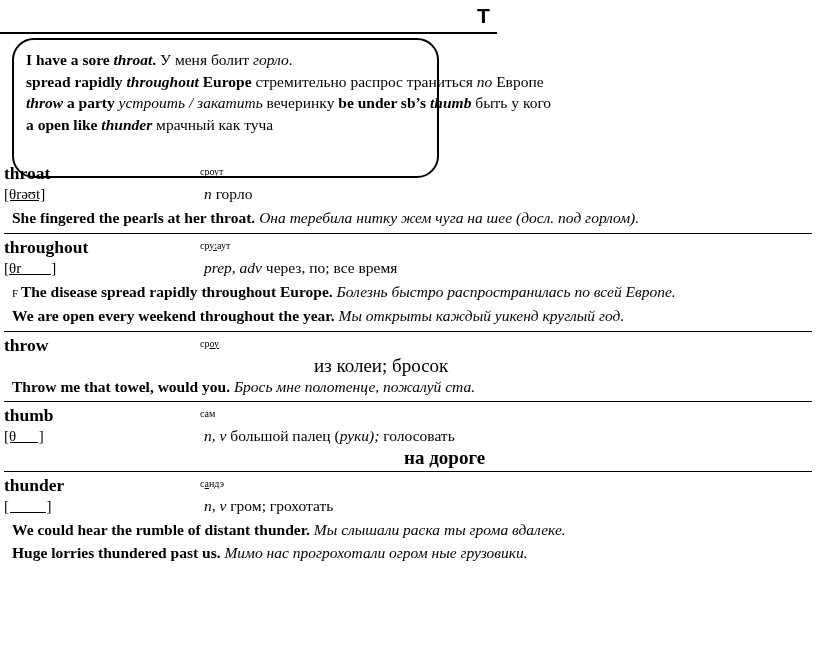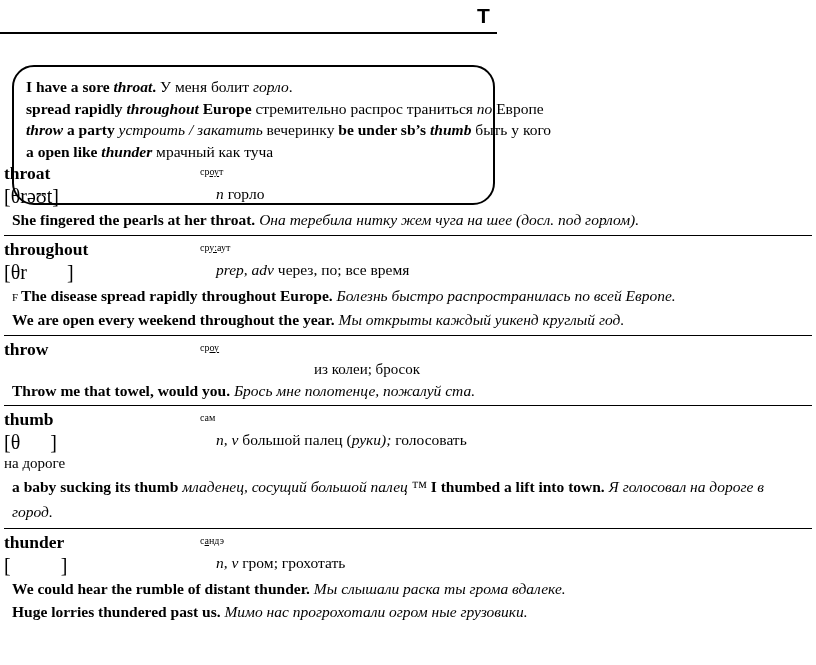--- a/index.html
+++ b/index.html
@@ -6,38 +6,38 @@
   .page{
     position:relative;width:816px;height:665px;background:#ffffff;
     font-family:"Liberation Serif",serif;color:#000;overflow:hidden;
   }
   .letter{
     position:absolute;left:477px;top:4px;
     font-family:"Liberation Sans",sans-serif;font-weight:bold;font-size:21px;
   }
   .toprule{position:absolute;left:0;top:32px;width:497px;border-top:2px solid #000;}
   .intro-box{
-    position:absolute;left:12px;top:65px;width:483px;height:140px;
+    position:absolute;left:12px;top:38px;width:427px;height:140px;
     border:2px solid #000;border-radius:22px;box-sizing:border-box;
     padding:9px 10px 0 12px;z-index:0;background:transparent;
   }
   .intro-box p{margin:0;font-size:15.5px;line-height:21.5px;white-space:nowrap;}
   .entries{
     position:absolute;left:0;top:160px;width:816px;box-sizing:border-box;
     padding:0 4px 0 4px;z-index:1;
   }
   .headline{position:relative;height:21px;margin-top:3px;}
   .headword{font-size:17.5px;font-weight:bold;}
   .pron{position:absolute;left:196px;top:3px;font-size:10px;}
   .phonline{position:relative;min-height:21px;margin-top:1px;}
-  .phonetic{font-size:20px;white-space:pre;}
-  .pos{position:absolute;left:212px;top:0;font-size:15.5px;}
-  .pos2{font-size:15px;line-height:19px;}
+  .phonetic{font-size:15px;white-space:pre;text-decoration:underline;}
+  .pos{position:absolute;left:200px;top:0;font-size:15.5px;}
+  .pos2{font-size:19px;line-height:19px;}
   .ind-310{margin-left:310px;}
-  .ind-400{}
+  .ind-400{margin-left:400px;font-weight:bold;}
   .example{font-size:15.5px;line-height:21.5px;margin:1px 8px;}
   .example.wide{line-height:25px;}
   .rule{border-top:1.5px solid #000;margin:4px 0 1px 0;width:100%;height:0;}
   .b{font-weight:bold;}
   .i{font-style:italic;}
   .u{text-decoration:underline;}
   .s{font-size:11px;}
 </style>
 </head>
 <body>
@@ -96,21 +96,20 @@
     <div class="entry">
       <div class="headline">
         <span class="headword">thumb</span>
         <span class="pron"><span>сам</span></span>
       </div>
       <div class="phonline">
         <span class="phonetic">[θ      ]</span>
         <span class="pos"><span class="i">n, v</span><span> большой палец (</span><span class="i">руки);</span><span> голосовать</span></span>
       </div>
       <div class="pos2 ind-400"><span>на дороге</span></div>
-      <div class="example wide"><span class="b">a baby sucking its thumb</span><span class="i"> младенец, сосущий большой палец</span><span> ™ </span><span class="b">I thumbed a lift into town.</span><span class="i"> Я голосовал на дороге в город.</span></div>
       <div class="rule"></div>
     </div>
 
     <div class="entry">
       <div class="headline">
         <span class="headword">thunder</span>
         <span class="pron"><span>с</span><span class="u">а</span><span>ндэ</span></span>
       </div>
       <div class="phonline">
         <span class="phonetic">[          ]</span>

